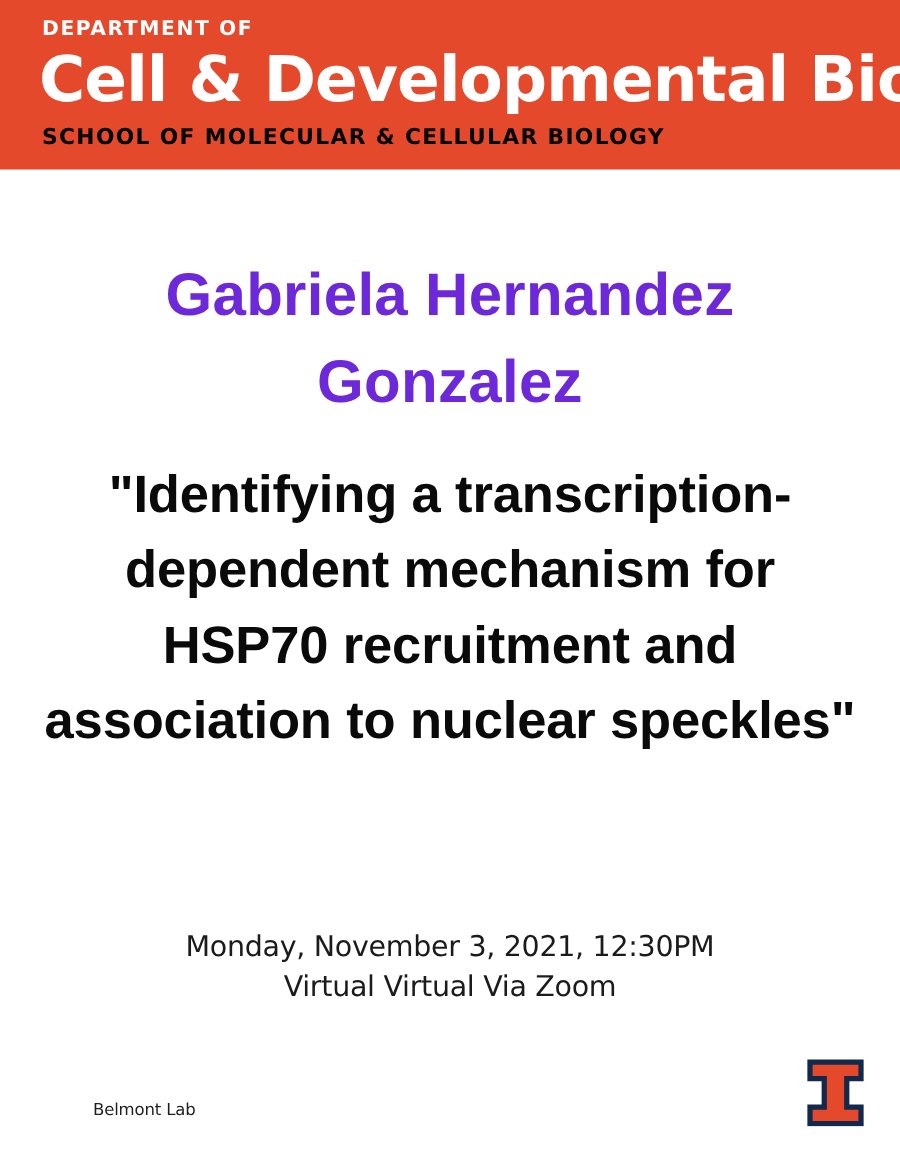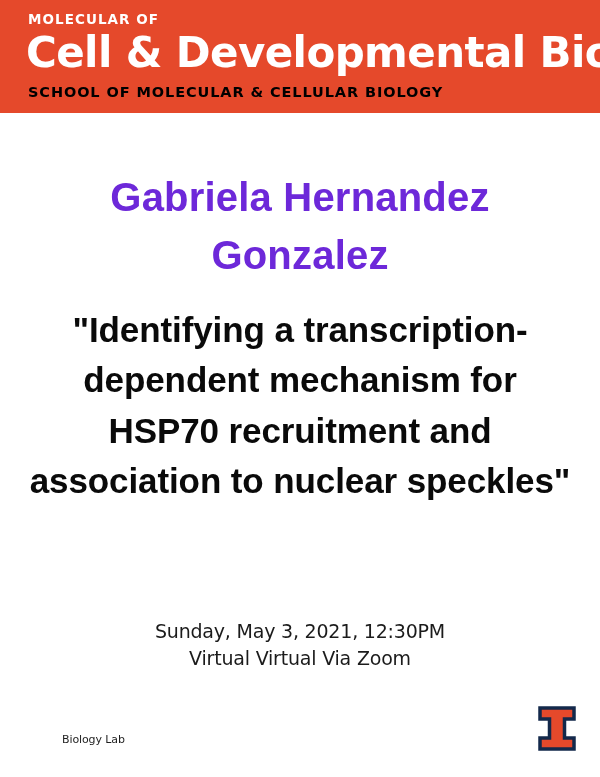--- a/index.html
+++ b/index.html
@@ -130,35 +130,35 @@
     height: 45px;
   }
   .illinois-logo svg { display: block; width: 100%; height: 100%; }
 </style>
 </head>
 <body>
 
 <div id="poster">
 
   <div class="header-band">
-    <div class="dept-eyebrow">MOLECULAR OF</div>
+    <div class="dept-eyebrow">DEPARTMENT OF</div>
     <div class="dept-name">Cell &amp; Developmental Biology</div>
     <div class="school-line">SCHOOL OF MOLECULAR &amp; CELLULAR BIOLOGY</div>
   </div>
 
   <div class="speaker-name">Gabriela Hernandez Gonzalez</div>
 
   <div class="talk-title">"Identifying a transcription-dependent mechanism for HSP70 recruitment and association to nuclear speckles"</div>
 
   <div class="meeting-info">
-    <span class="line">Sunday, May 3, 2021, 12:30PM</span>
+    <span class="line">Monday, November 3, 2021, 12:30PM</span>
     <span class="line">Virtual Virtual Via Zoom</span>
   </div>
 
-  <div class="lab-credit">Biology Lab</div>
+  <div class="lab-credit">Belmont Lab</div>
 
   <div class="illinois-logo">
     <svg viewBox="0 0 76 90" xmlns="http://www.w3.org/2000/svg">
       <path d="M4 4 H72 V26 H53 V64 H72 V86 H4 V64 H23 V26 H4 Z" fill="#E5492B" stroke="#13294B" stroke-width="7" stroke-linejoin="miter"></path>
     </svg>
   </div>
 
 </div>
 
 </body></html>

